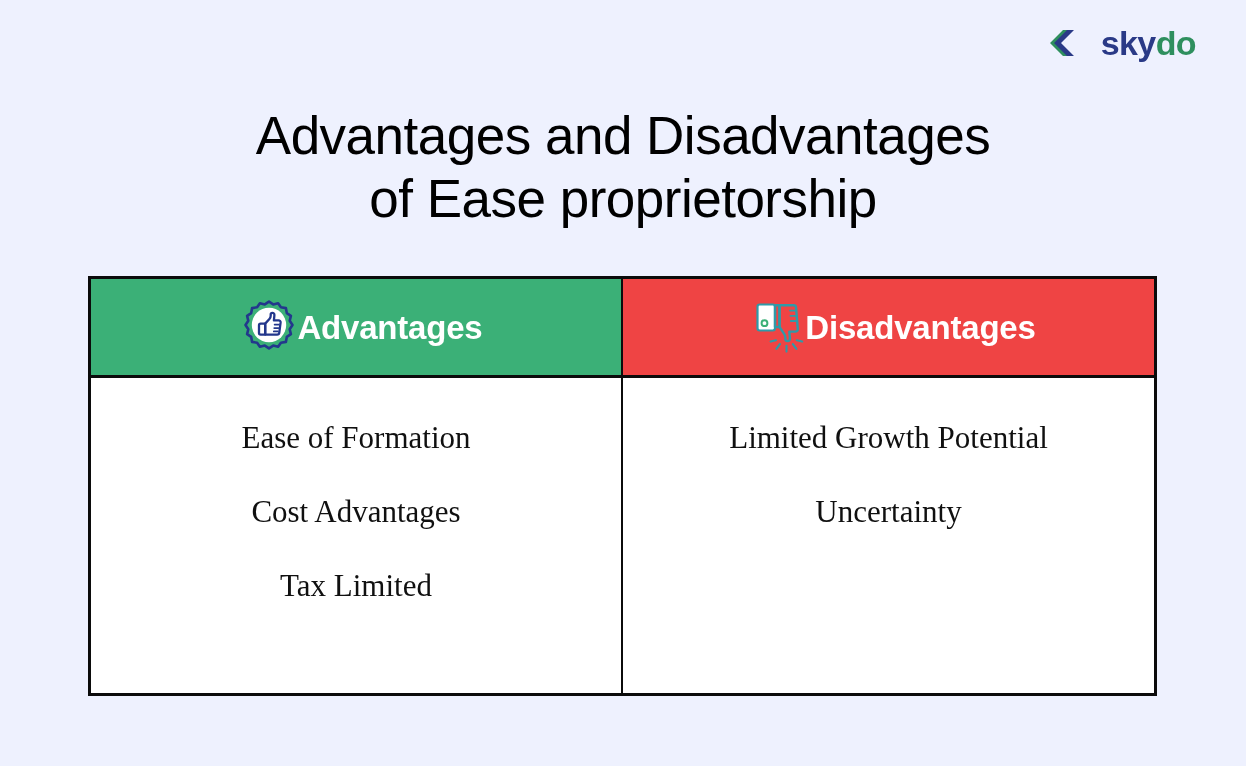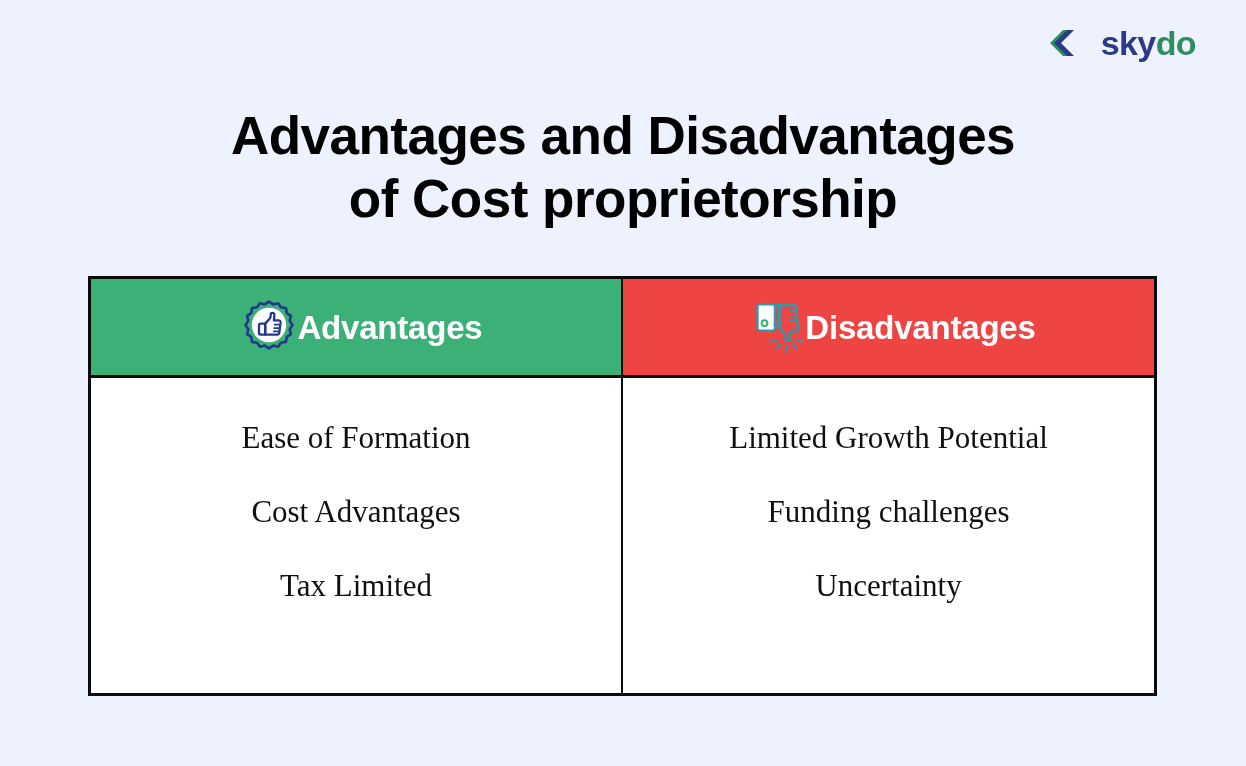--- a/index.html
+++ b/index.html
@@ -43,21 +43,21 @@
 
   
   .title {
     position: absolute;
     top: 68px;
     left: 0;
     width: 1246px;
     text-align: center;
     color: #000000;
     font-size: 53px;
-    font-weight: 700;
+    font-weight: 400;
     line-height: 1.2;
     letter-spacing: -0.5px;
   }
   .title .line { display: block; }
 
   
   .compare-table {
     position: absolute;
     left: 88px;
     top: 276px;
@@ -147,21 +147,21 @@
     <path d="M19 2 L6 15 L19 28 L24 28 L11 15 L24 2 Z" fill="#2e8f5e"></path>
     <path d="M30 2 L17 15 L30 28 L23 28 L10 15 L23 2 Z" fill="#2a3a87"></path>
   </svg>
   <span class="brand-word">
     <span class="w-sky">sky</span><span class="w-do">do</span>
   </span>
 </div>
 
 <h1 class="title">
   <span class="line">Advantages and Disadvantages</span>
-  <span class="line">of Cost proprietorship</span>
+  <span class="line">of Ease proprietorship</span>
 </h1>
 
 <div class="compare-table">
 
   <div class="table-head">
 
     <div class="col-left">
       <div class="head-cell">
         <svg class="head-icon icon-thumbs-up" viewBox="0 0 56 56" aria-hidden="true">
           <path d="M28 2.6
@@ -210,19 +210,18 @@
       <ul class="cell-list">
         <li>Ease of Formation</li>
         <li>Cost Advantages</li>
         <li>Tax Limited</li>
       </ul>
     </div>
 
     <div class="col-right">
       <ul class="cell-list">
         <li>Limited Growth Potential</li>
-        <li>Funding challenges</li>
         <li>Uncertainty</li>
       </ul>
     </div>
 
   </div>
 </div>
 
 </body></html>

